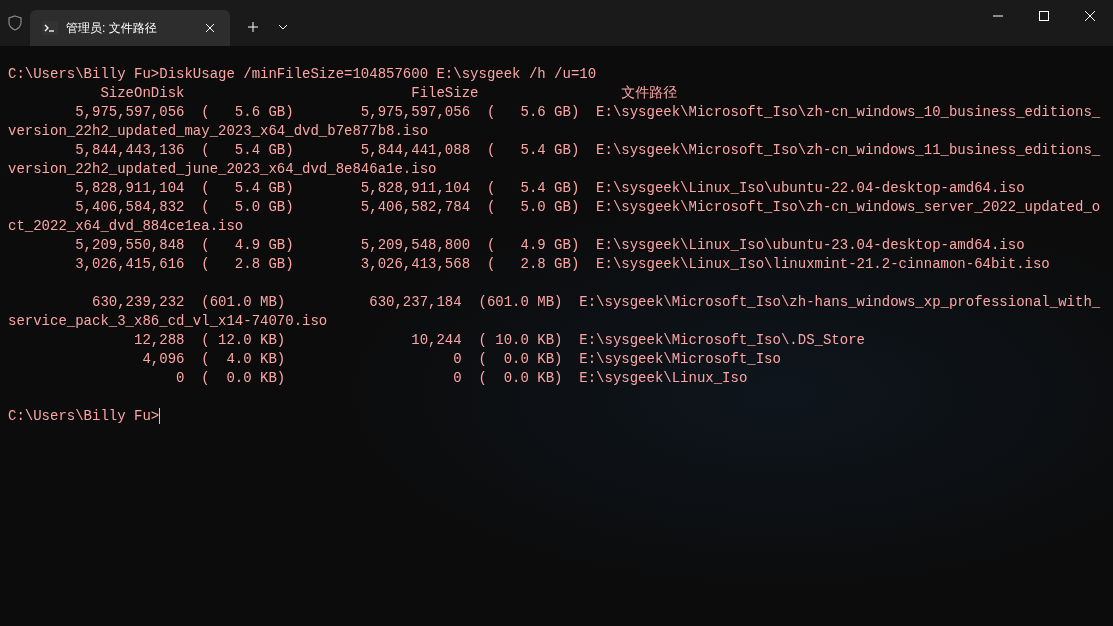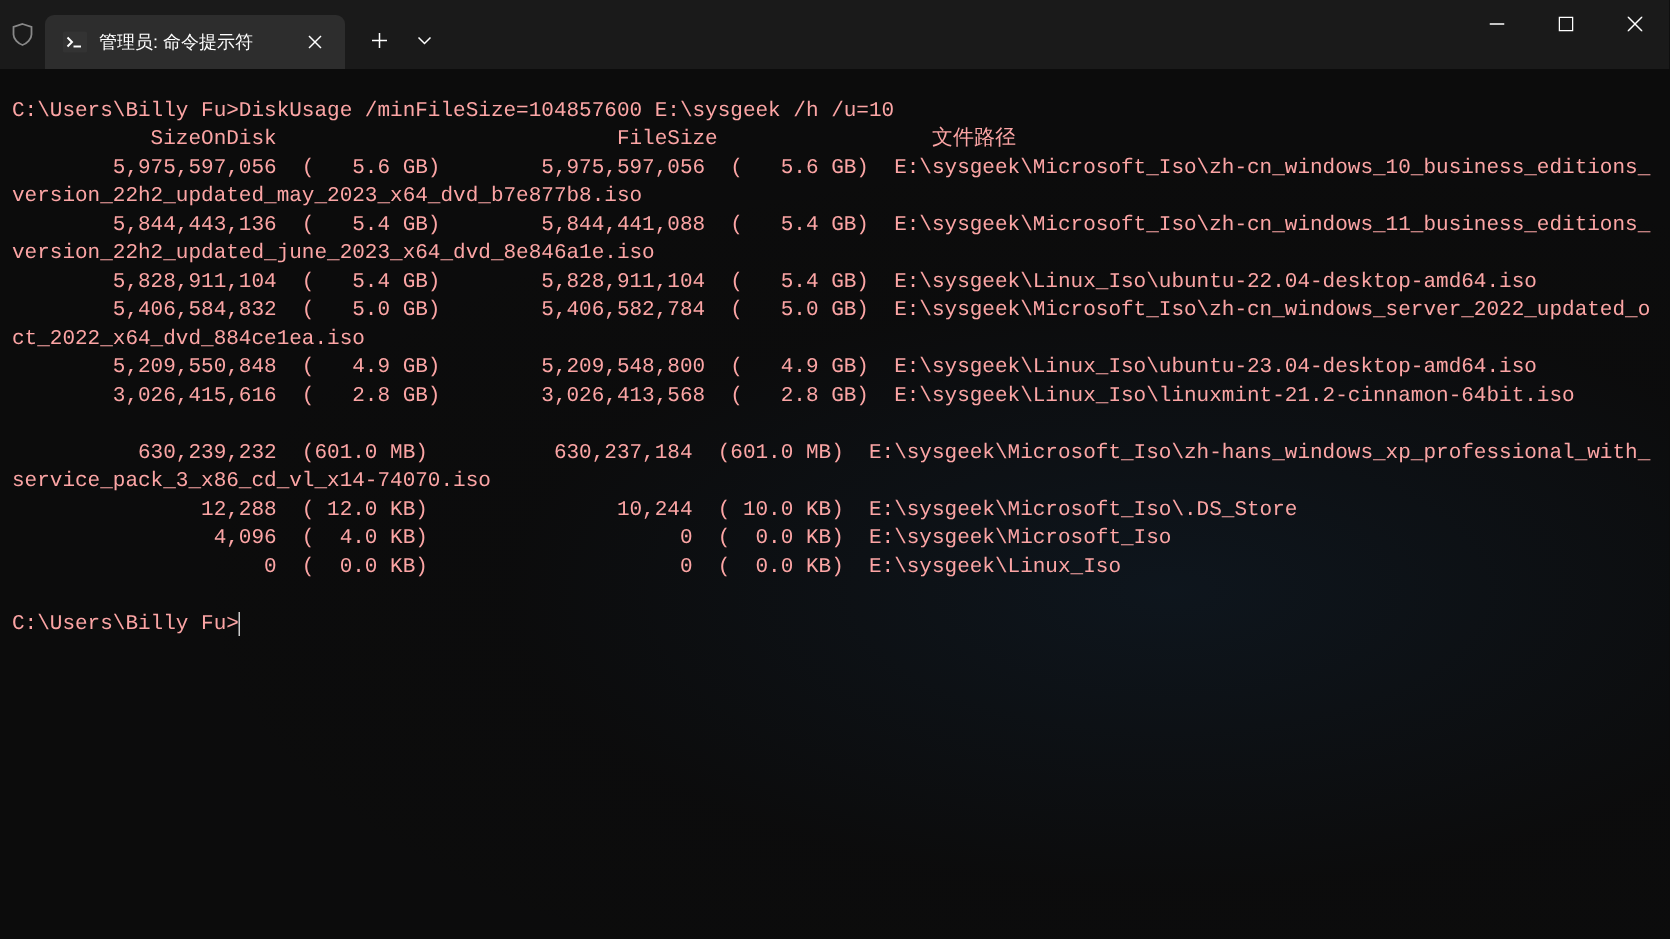--- a/index.html
+++ b/index.html
@@ -144,21 +144,21 @@
       </svg>
     </div>
     <div class="tab">
       <div class="tab-icon">
         <svg width="16" height="16" viewBox="0 0 16 16">
           <rect x="0" y="1" width="16" height="14" rx="1" fill="#333"></rect>
           <path d="M3 5 L6 8 L3 11" stroke="#fff" stroke-width="1.3" fill="none"></path>
           <line x1="7" y1="11" x2="12" y2="11" stroke="#fff" stroke-width="1.3"></line>
         </svg>
       </div>
-      <span class="tab-title">管理员: 命令提示符</span>
+      <span class="tab-title">管理员: 文件路径</span>
       <div class="tab-close">
         <svg width="10" height="10" viewBox="0 0 10 10">
           <line x1="1" y1="1" x2="9" y2="9" stroke="#fff" stroke-width="1"></line>
           <line x1="9" y1="1" x2="1" y2="9" stroke="#fff" stroke-width="1"></line>
         </svg>
       </div>
     </div>
     <div class="new-tab">
       <svg width="12" height="12" viewBox="0 0 12 12">
         <line x1="6" y1="1" x2="6" y2="11" stroke="#fff" stroke-width="1"></line>

